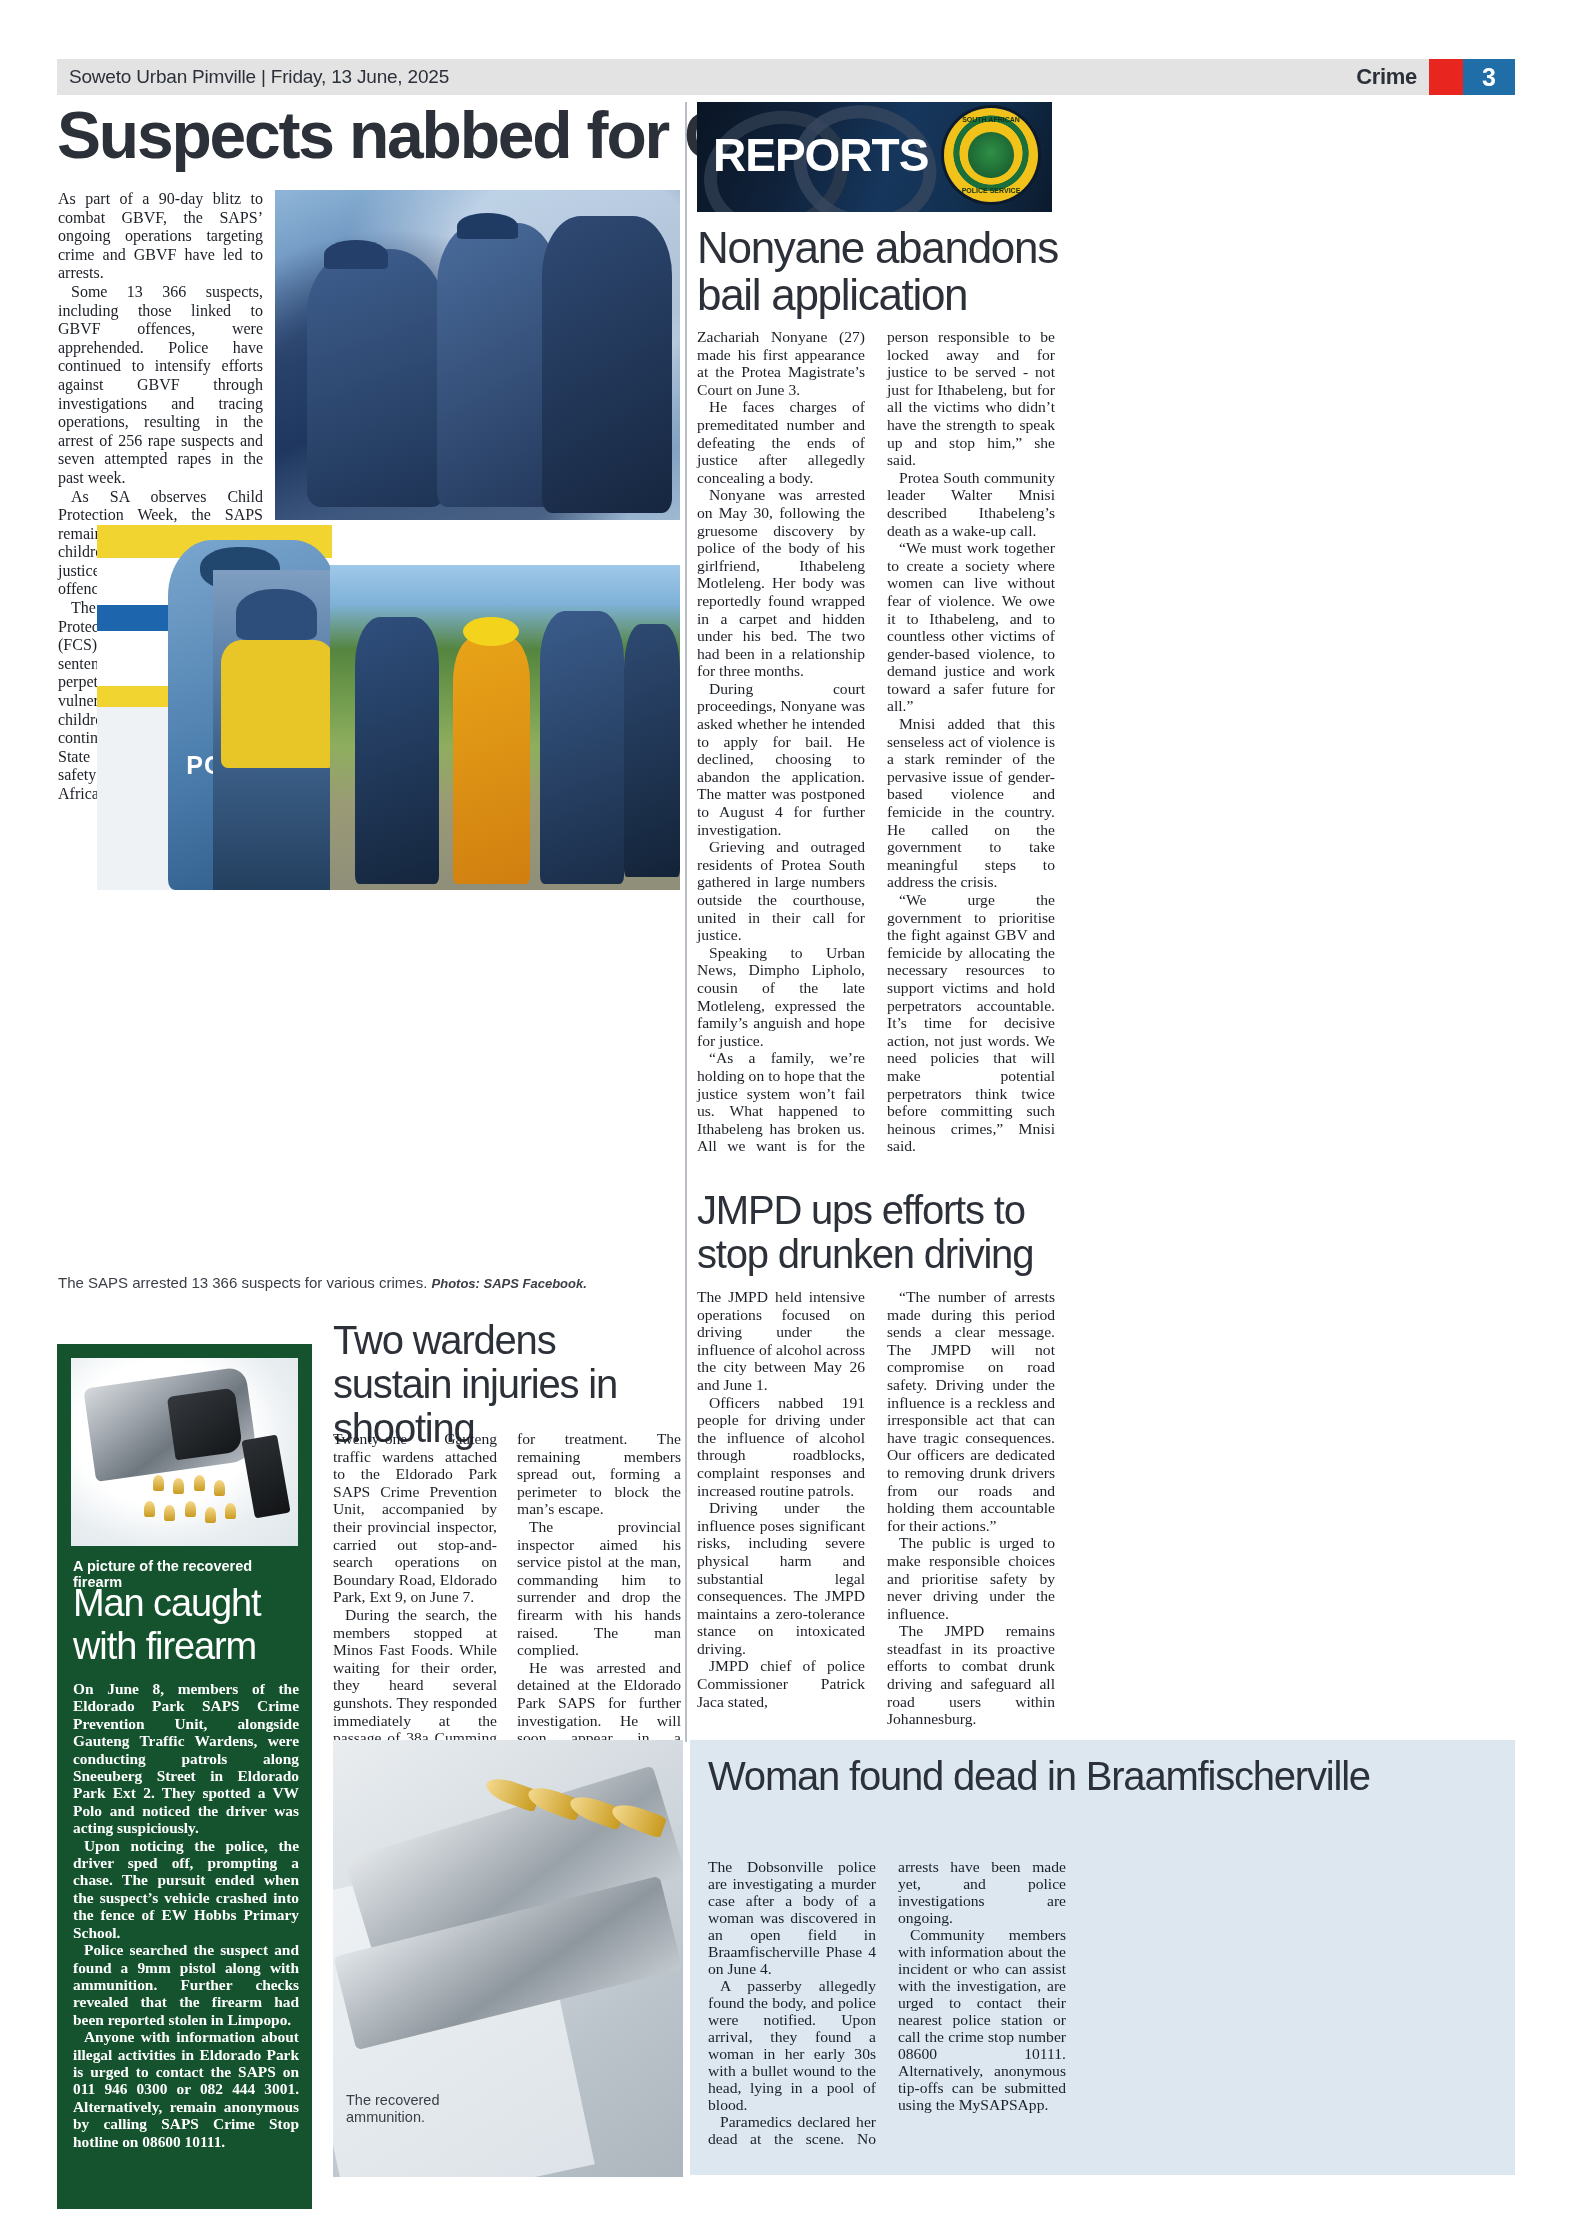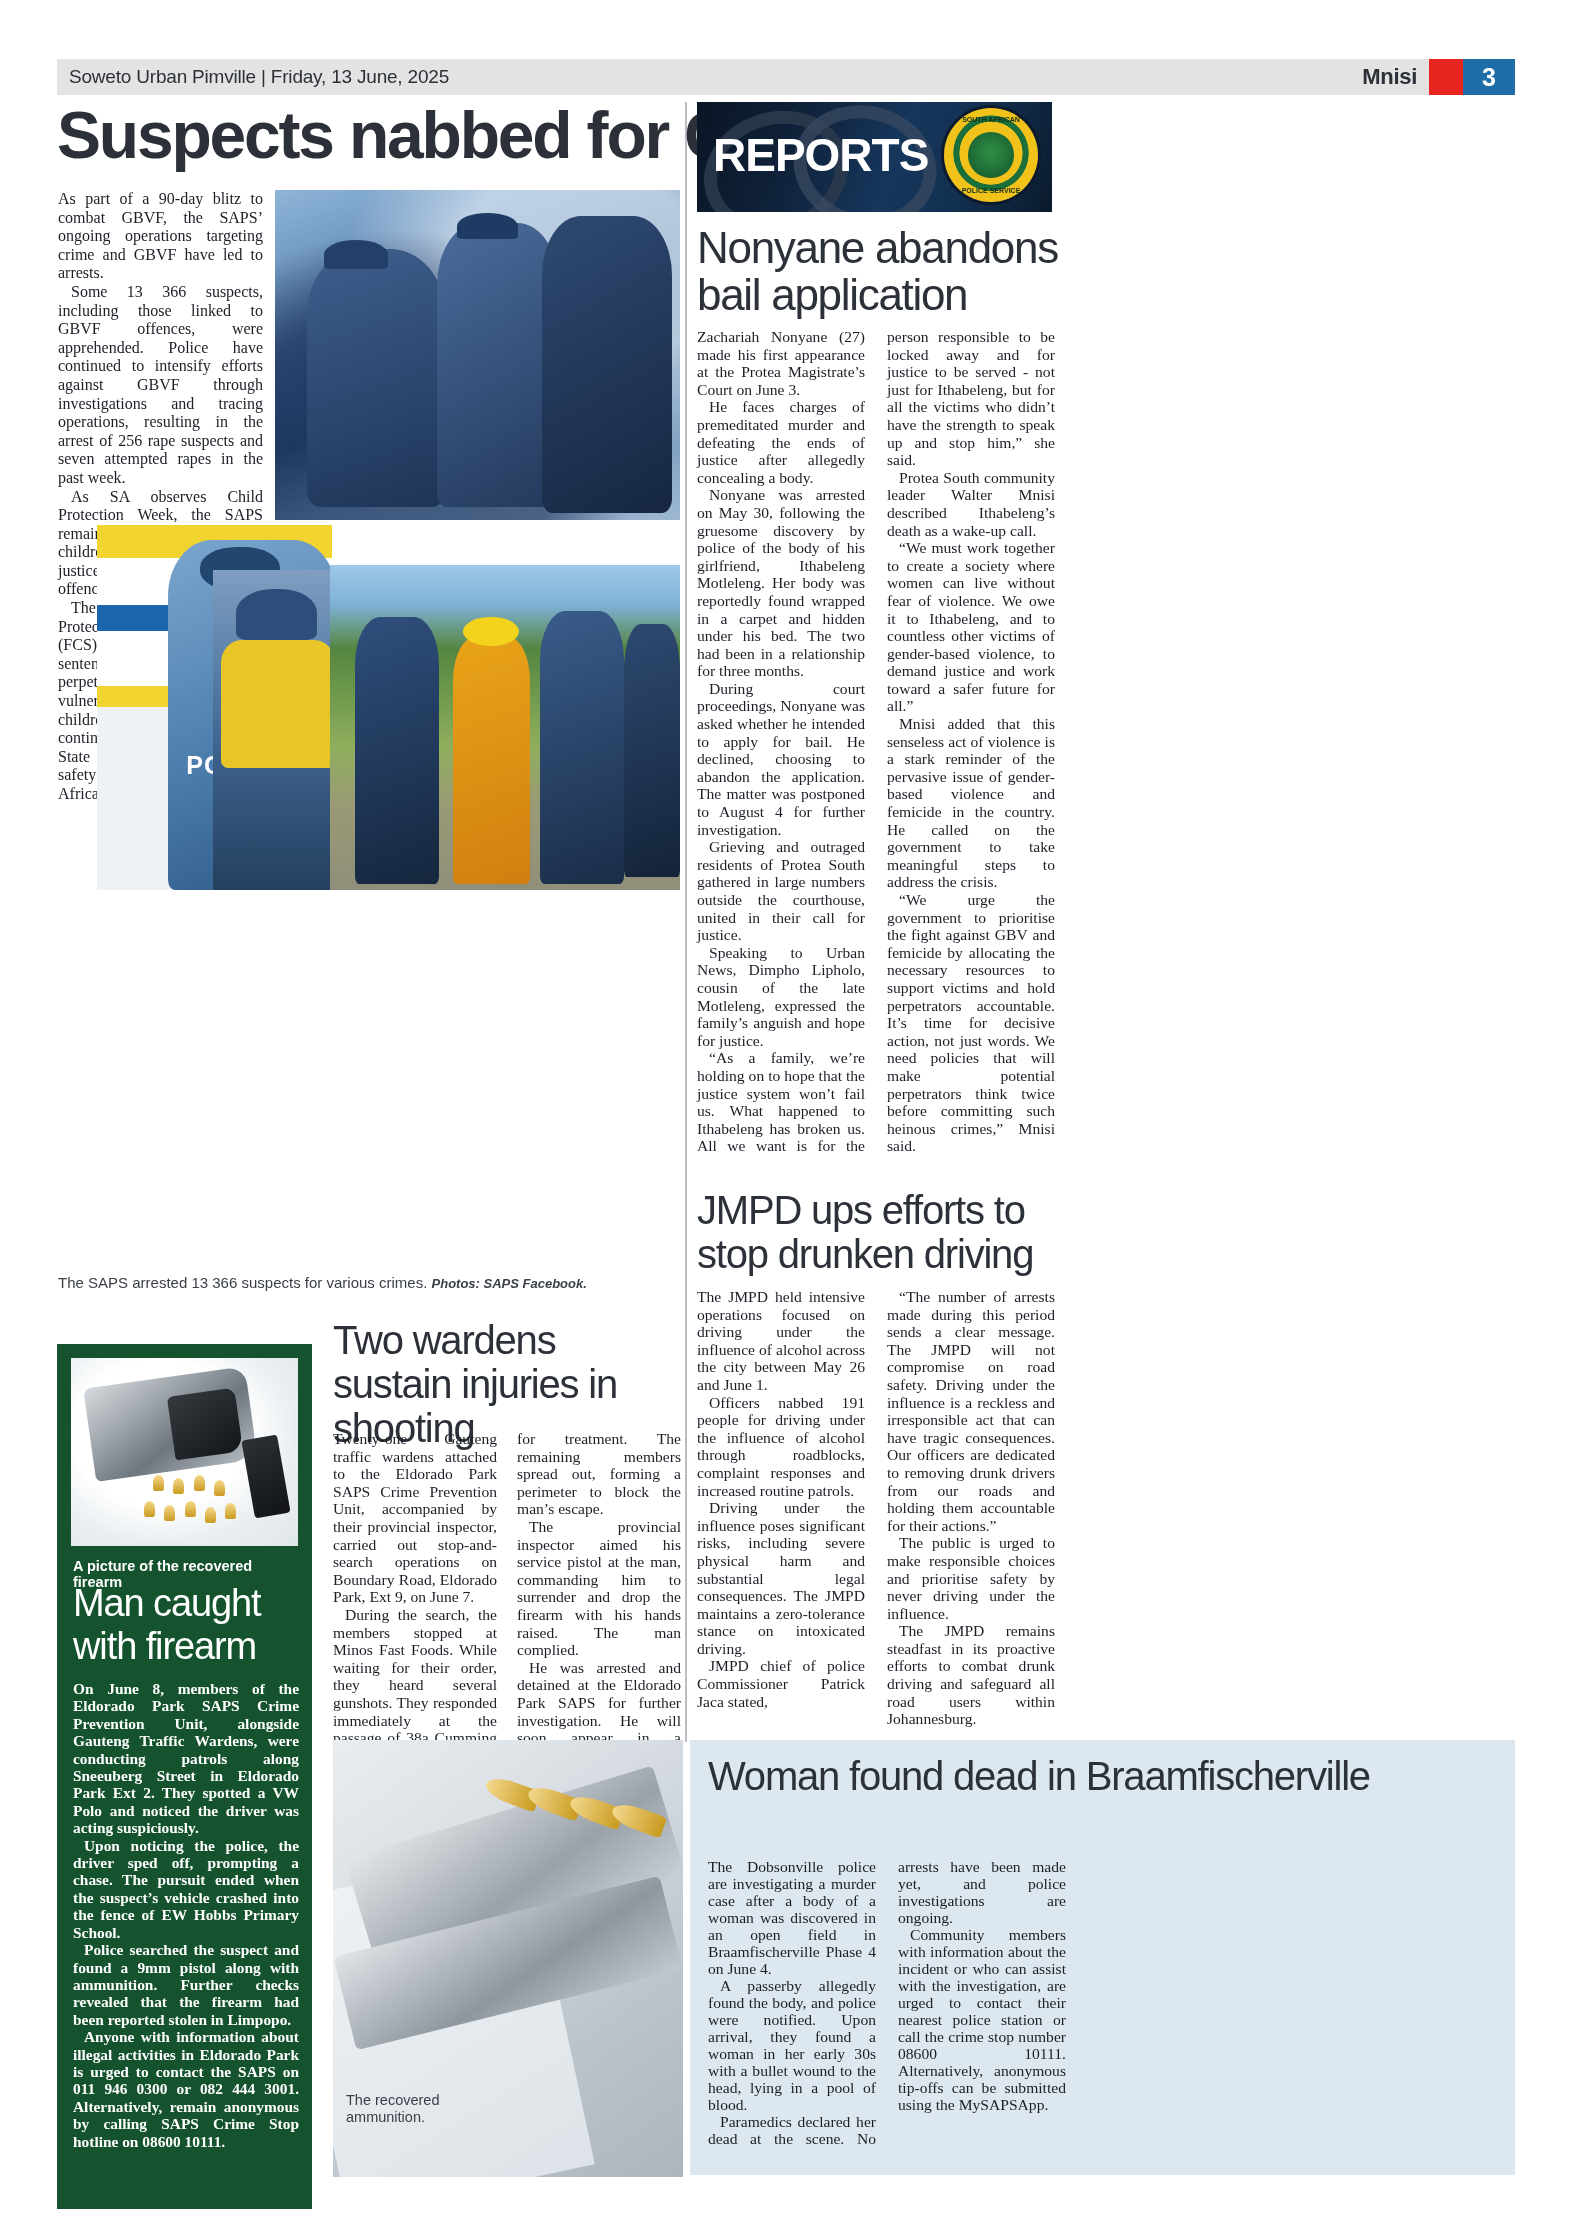--- a/index.html
+++ b/index.html
@@ -124,21 +124,21 @@
   .vdiv{position:absolute;left:685px;top:102px;width:2px;height:1640px;background:#b9bec4;}
 </style>
 </head>
 <body>
 
 <div class="page">
 
   <div class="masthead">
     <div class="masthead-left">Soweto Urban Pimville | Friday, 13 June, 2025</div>
     <div class="masthead-right">
-      <div class="crime-word">Mnisi</div>
+      <div class="crime-word">Crime</div>
       <div class="red-sq"></div>
       <div class="pagenum">3</div>
     </div>
   </div>
 
   <div class="vdiv"></div>
 
   <div class="h1-main">Suspects nabbed for GBVF</div>
 
   <div class="col-a">
@@ -187,21 +187,21 @@
     <div class="reports-badge">
       <div class="bg-txt1">SOUTH AFRICAN</div>
       <div class="bg-core"></div>
       <div class="bg-txt2">POLICE SERVICE</div>
     </div>
   </div>
 
   <div class="h2-non">Nonyane abandons bail application</div>
   <div class="non-cols">
     <p class="first">Zachariah Nonyane (27) made his first appearance at the Protea Magistrate’s Court on June 3.</p>
-    <p>He faces charges of premeditated murder and defeating the ends of justice after allegedly concealing a body.</p>
+    <p>He faces charges of premeditated number and defeating the ends of justice after allegedly concealing a body.</p>
     <p>Nonyane was arrested on May 30, following the gruesome discovery by police of the body of his girlfriend, Ithabeleng Motleleng. Her body was reportedly found wrapped in a carpet and hidden under his bed. The two had been in a relationship for three months.</p>
     <p>During court proceedings, Nonyane was asked whether he intended to apply for bail. He declined, choosing to abandon the application. The matter was postponed to August 4 for further investigation.</p>
     <p>Grieving and outraged residents of Protea South gathered in large numbers outside the courthouse, united in their call for justice.</p>
     <p>Speaking to Urban News, Dimpho Lipholo, cousin of the late Motleleng, expressed the family’s anguish and hope for justice.</p>
     <p>“As a family, we’re holding on to hope that the justice system won’t fail us. What happened to Ithabeleng has broken us. All we want is for the person responsible to be locked away and for justice to be served - not just for Ithabeleng, but for all the victims who didn’t have the strength to speak up and stop him,” she said.</p>
     <p>Protea South community leader Walter Mnisi described Ithabeleng’s death as a wake-up call.</p>
     <p>“We must work together to create a society where women can live without fear of violence. We owe it to Ithabeleng, and to countless other victims of gender-based violence, to demand justice and work toward a safer future for all.”</p>
     <p>Mnisi added that this senseless act of violence is a stark reminder of the pervasive issue of gender-based violence and femicide in the country. He called on the government to take meaningful steps to address the crisis.</p>
     <p>“We urge the government to prioritise the fight against GBV and femicide by allocating the necessary resources to support victims and hold perpetrators accountable. It’s time for decisive action, not just words. We need policies that will make potential perpetrators think twice before committing such heinous crimes,” Mnisi said.</p>
   </div>

